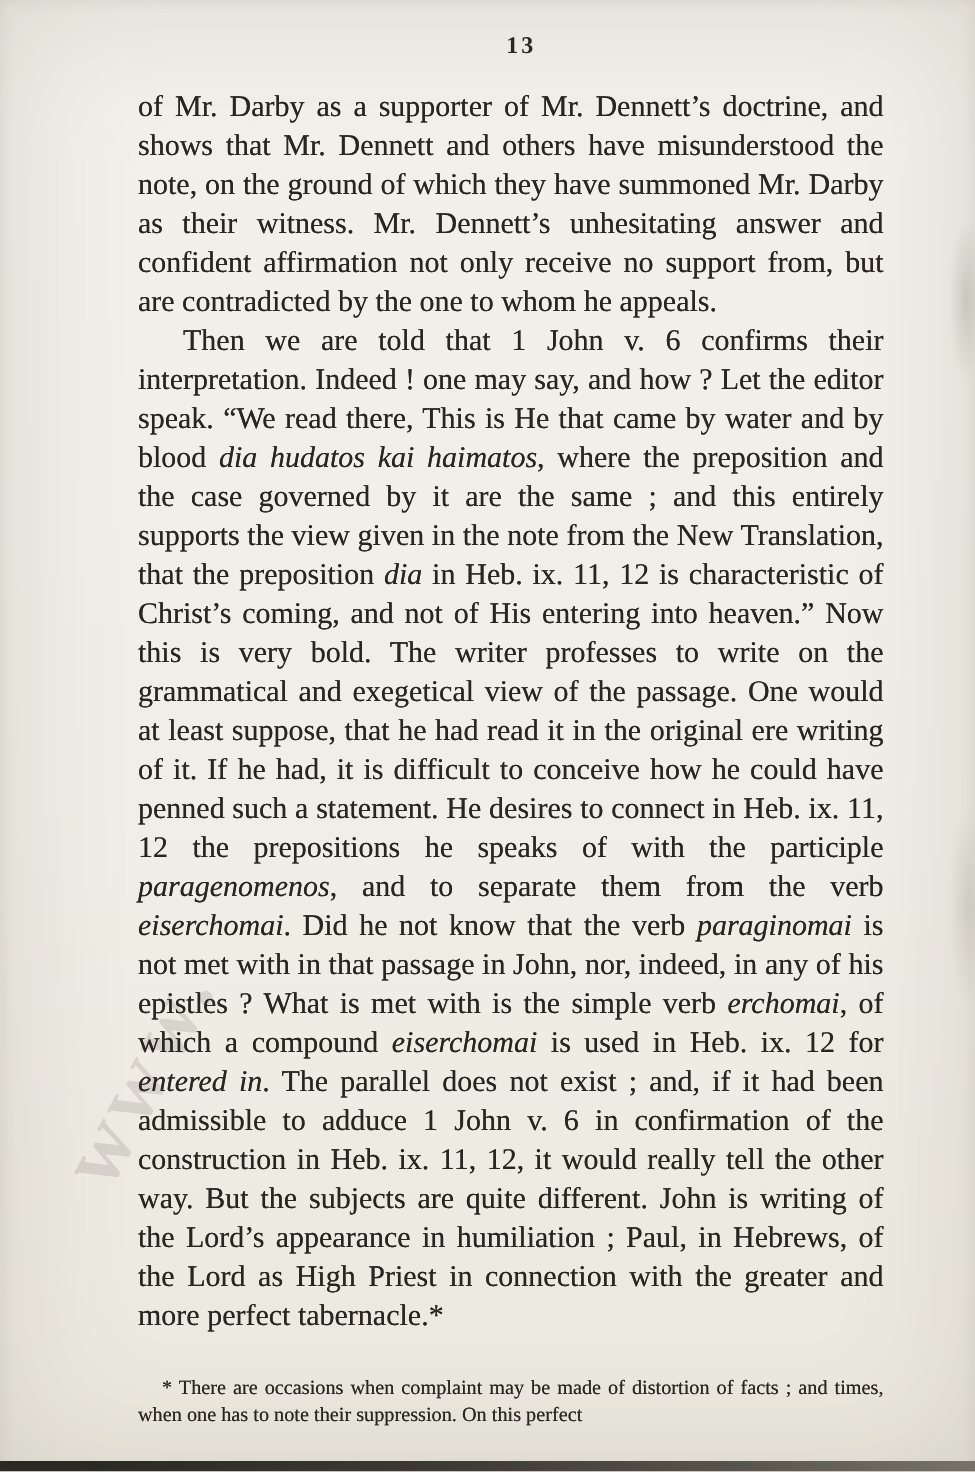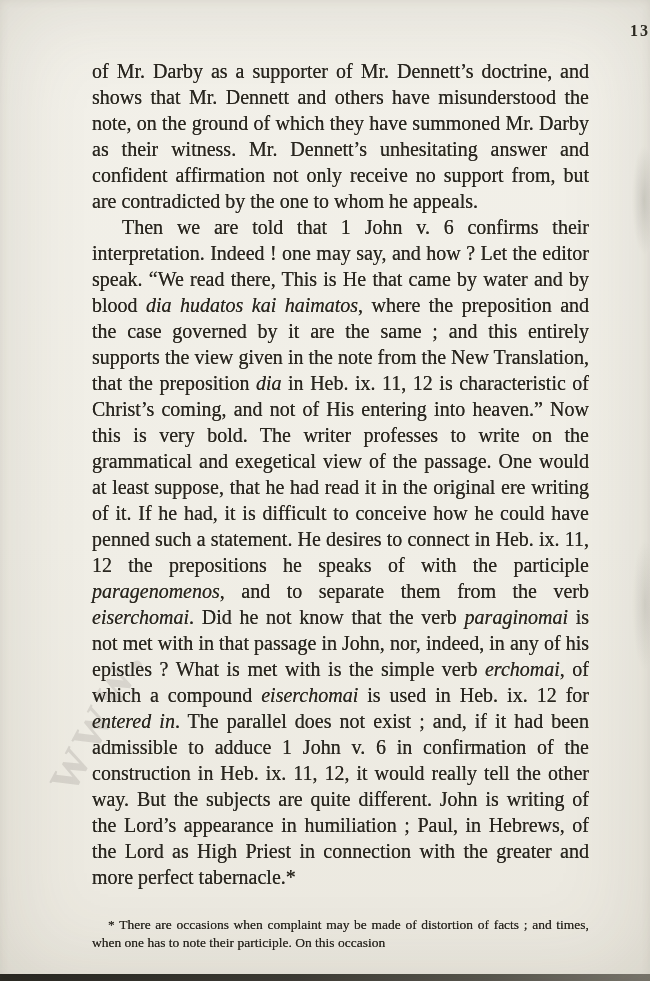--- a/index.html
+++ b/index.html
@@ -13,21 +13,21 @@
     overflow:hidden;
   }
   .scan::after {
     content:"";
     position:absolute; inset:0;
     box-shadow: inset 0 0 90px rgba(95,88,70,0.16), inset 0 0 10px rgba(95,88,70,0.10);
     pointer-events:none;
   }
   .page-number {
     position:absolute; top:22px; left:0; right:0;
-    text-align:right;
+    text-align:center;
     font-size:16px; font-weight:bold; letter-spacing:2px;padding-left:45px;
   }
   .text-block {
     position:absolute; top:58px; left:92px; width:497px;
     font-size:20px; line-height:26px;
     text-align:justify;
     text-shadow: 0 0 0.4px rgba(41,38,31,0.85);
   }
   .para { margin:0; }
   .para.indent { text-indent:30px; }
@@ -77,17 +77,17 @@
   <div class="page-number">13</div>
 
   <div class="text-block">
 
     <p class="para"><span>of Mr. Darby as a supporter of Mr. Dennett’s doctrine, and shows that Mr. Dennett and others have misunderstood the note, on the ground of which they have summoned Mr. Darby as their witness.  Mr. Dennett’s unhesitating answer and confident affirmation not only receive no support from, but are contradicted by the one to whom he appeals.</span></p>
 
     <p class="para indent"><span>Then we are told that 1 John v. 6 confirms their interpretation.  Indeed ! one may say, and how ?  Let the editor speak.  “We read there, This is He that came by water and by blood </span><span class="it">dia hudatos kai haimatos</span><span>, where the preposition and the case governed by it are the same ; and this entirely supports the view given in the note from the New Translation, that the preposition </span><span class="it">dia</span><span> in Heb. ix. 11, 12 is characteristic of Christ’s coming, and not of His entering into heaven.”  Now this is very bold.  The writer professes to write on the grammatical and exegetical view of the passage.  One would at least suppose, that he had read it in the original ere writing of it.  If he had, it is difficult to conceive how he could have penned such a statement.  He desires to connect in Heb. ix. 11, 12 the prepositions he speaks of with the participle </span><span class="it">paragenomenos</span><span>, and to separate them from the verb </span><span class="it">eiserchomai</span><span>.  Did he not know that the verb </span><span class="it">paraginomai</span><span> is not met with in that passage in John, nor, indeed, in any of his epistles ?  What is met with is the simple verb </span><span class="it">erchomai</span><span>, of which a compound </span><span class="it">eiserchomai</span><span> is used in Heb. ix. 12 for </span><span class="it">entered in</span><span>.  The parallel does not exist ; and, if it had been admissible to adduce 1 John v. 6 in confirmation of the construction in Heb. ix. 11, 12, it would really tell the other way.  But the subjects are quite different.  John is writing of the Lord’s appearance in humiliation ; Paul, in Hebrews, of the Lord as High Priest in connection with the greater and more perfect tabernacle.*</span></p>
 
   </div>
 
-  <div class="footnote"><span>* There are occasions when complaint may be made of distortion of facts ; and times, when one has to note their participle.  On this occasion</span></div>
+  <div class="footnote"><span>* There are occasions when complaint may be made of distortion of facts ; and times, when one has to note their suppression.  On this perfect</span></div>
 
   <div class="scan-bottom-edge"></div>
 
 </div>
 
 </body></html>

